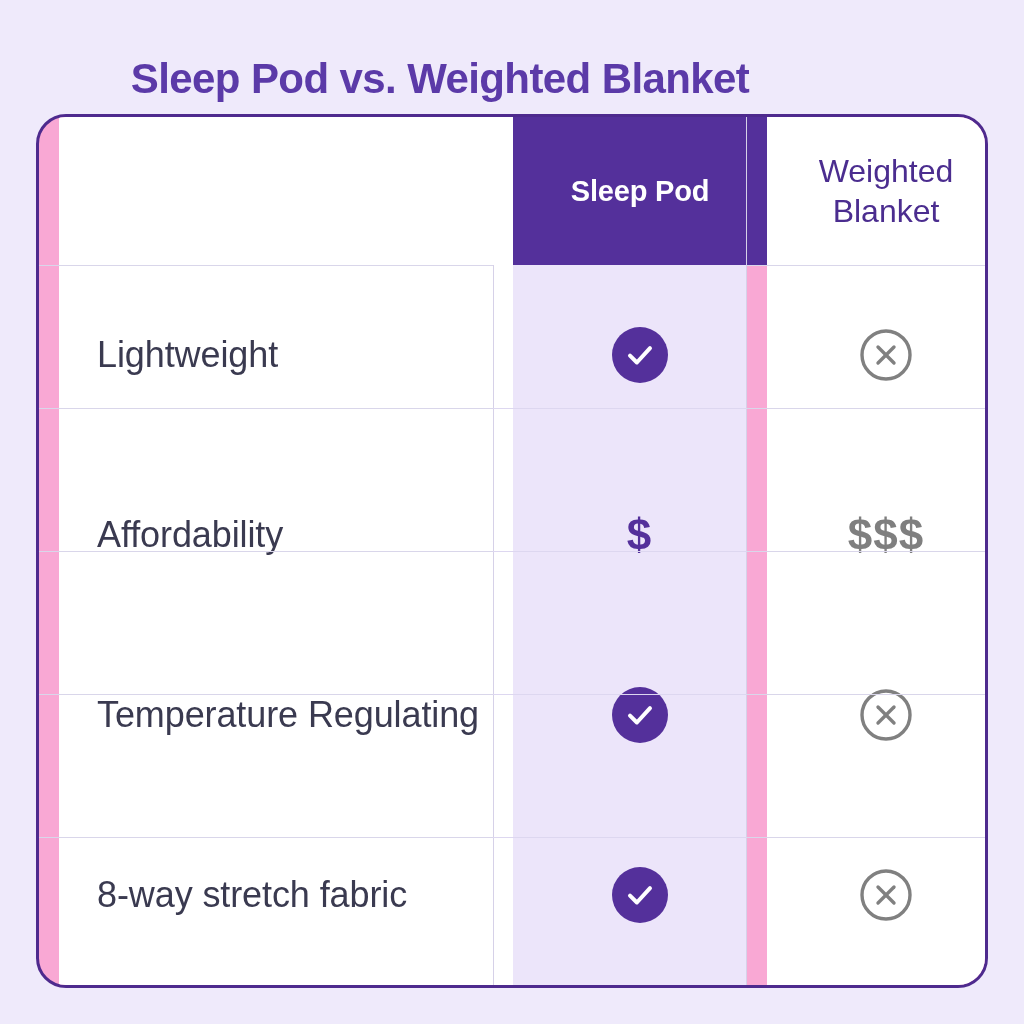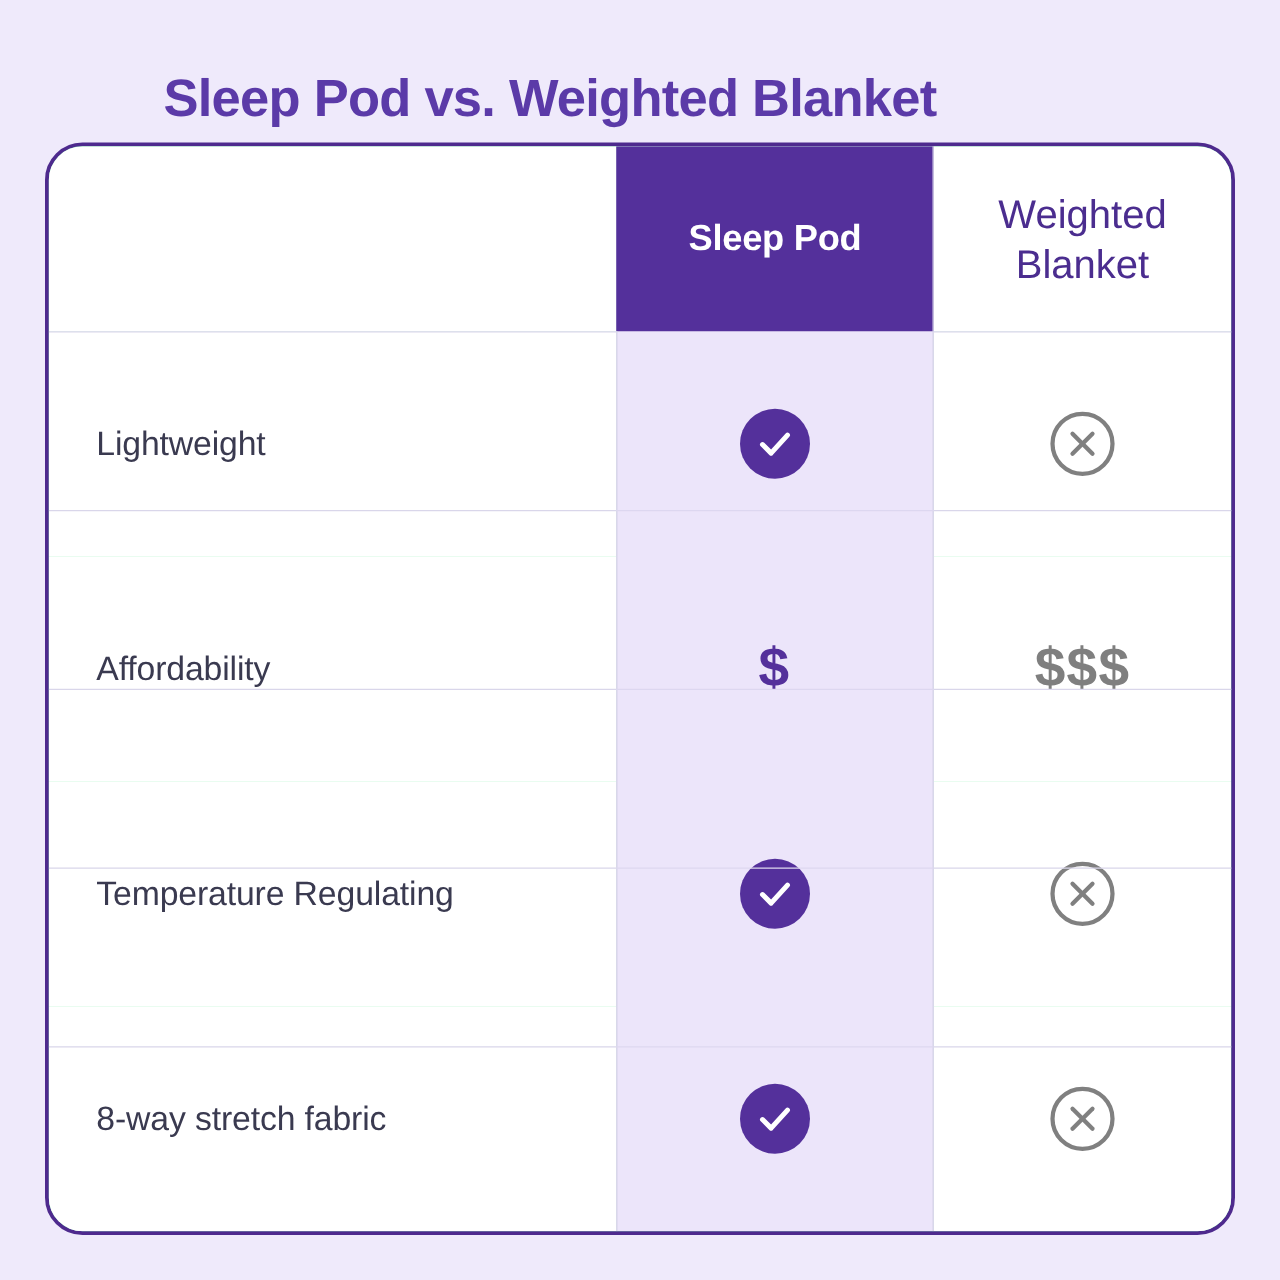--- a/index.html
+++ b/index.html
@@ -35,23 +35,24 @@
   }
 
   .table-wrap {
     position: absolute;
     left: 36px;
     top: 114px;
     width: 952px;
     height: 874px;
     border: 3px solid #4e2a8e;
     border-radius: 30px;
-    background: #86efac;
+    background: #f9a8d4;
     overflow: hidden;
     box-sizing: border-box;
+    padding-left: 20px;
   }
 
   
   .highlight-band {
     position: absolute;
     left: 454px;
     top: 0;
     width: 254px;
     height: 100%;
     background: #ece5fa;
@@ -113,21 +114,21 @@
 
   td {
     padding: 0;
     margin: 0;
     vertical-align: middle;
     background: transparent;
   }
 
   td.feature-cell {
     padding-left: 38px;
-    font-size: 27px;
+    font-size: 36px;
     color: #3a3a50;
     letter-spacing: -0.1px;
     background: #ffffff;
   }
 
   td.pod-cell {
     text-align: center;
     background: transparent;
   }
 

